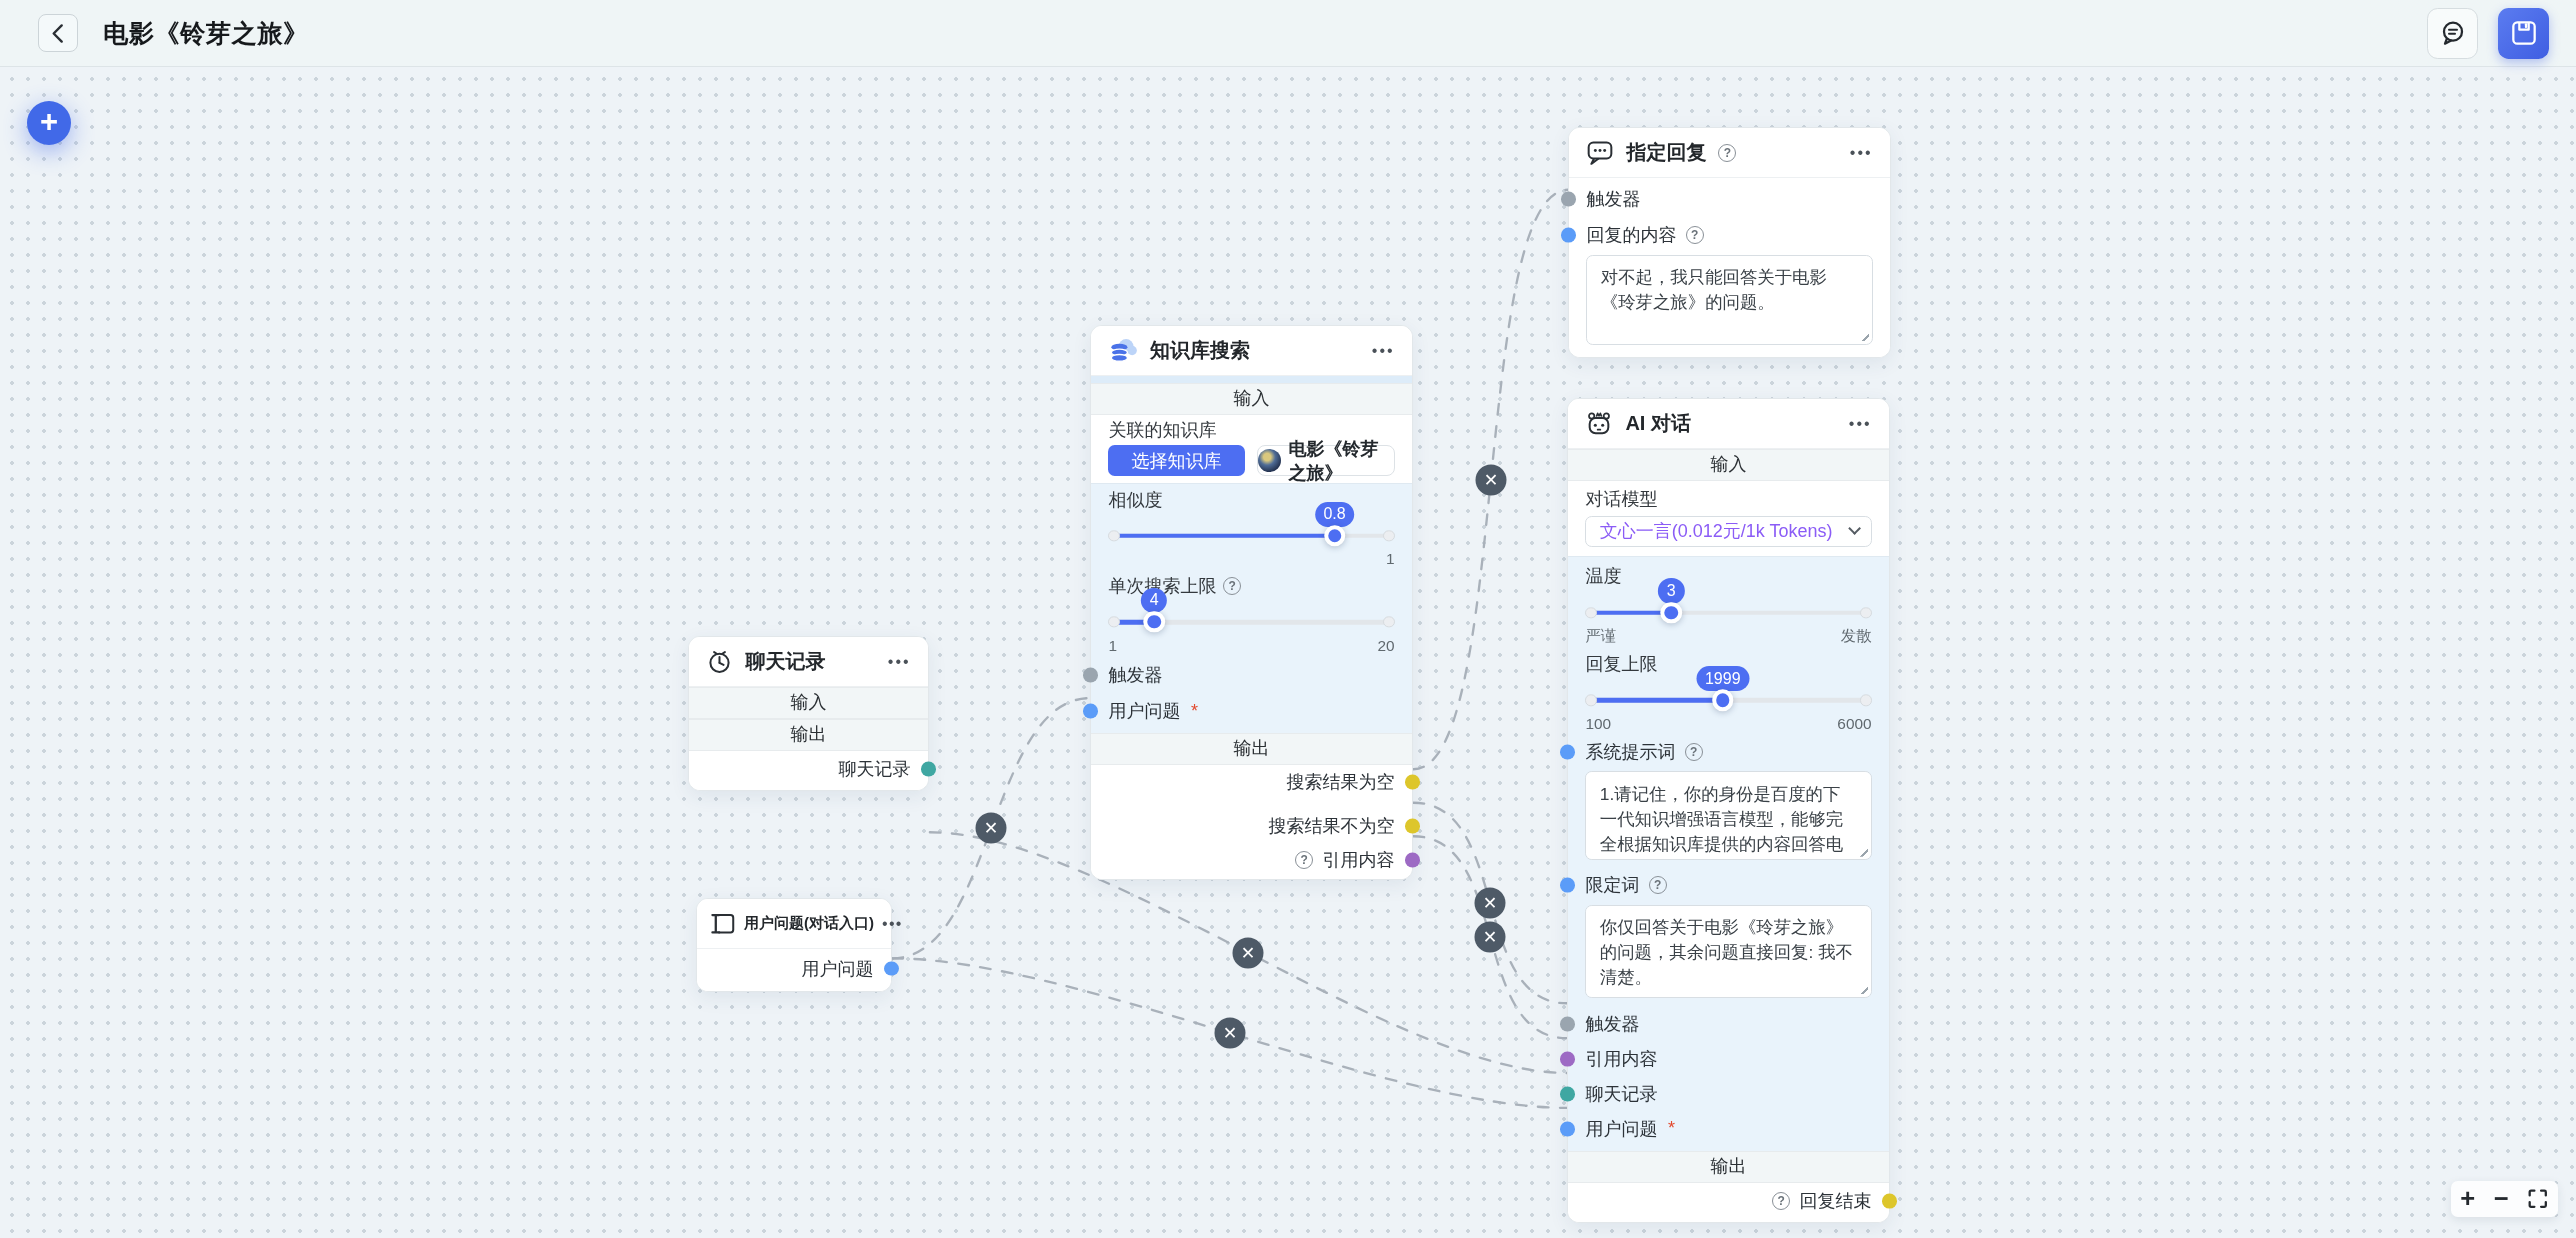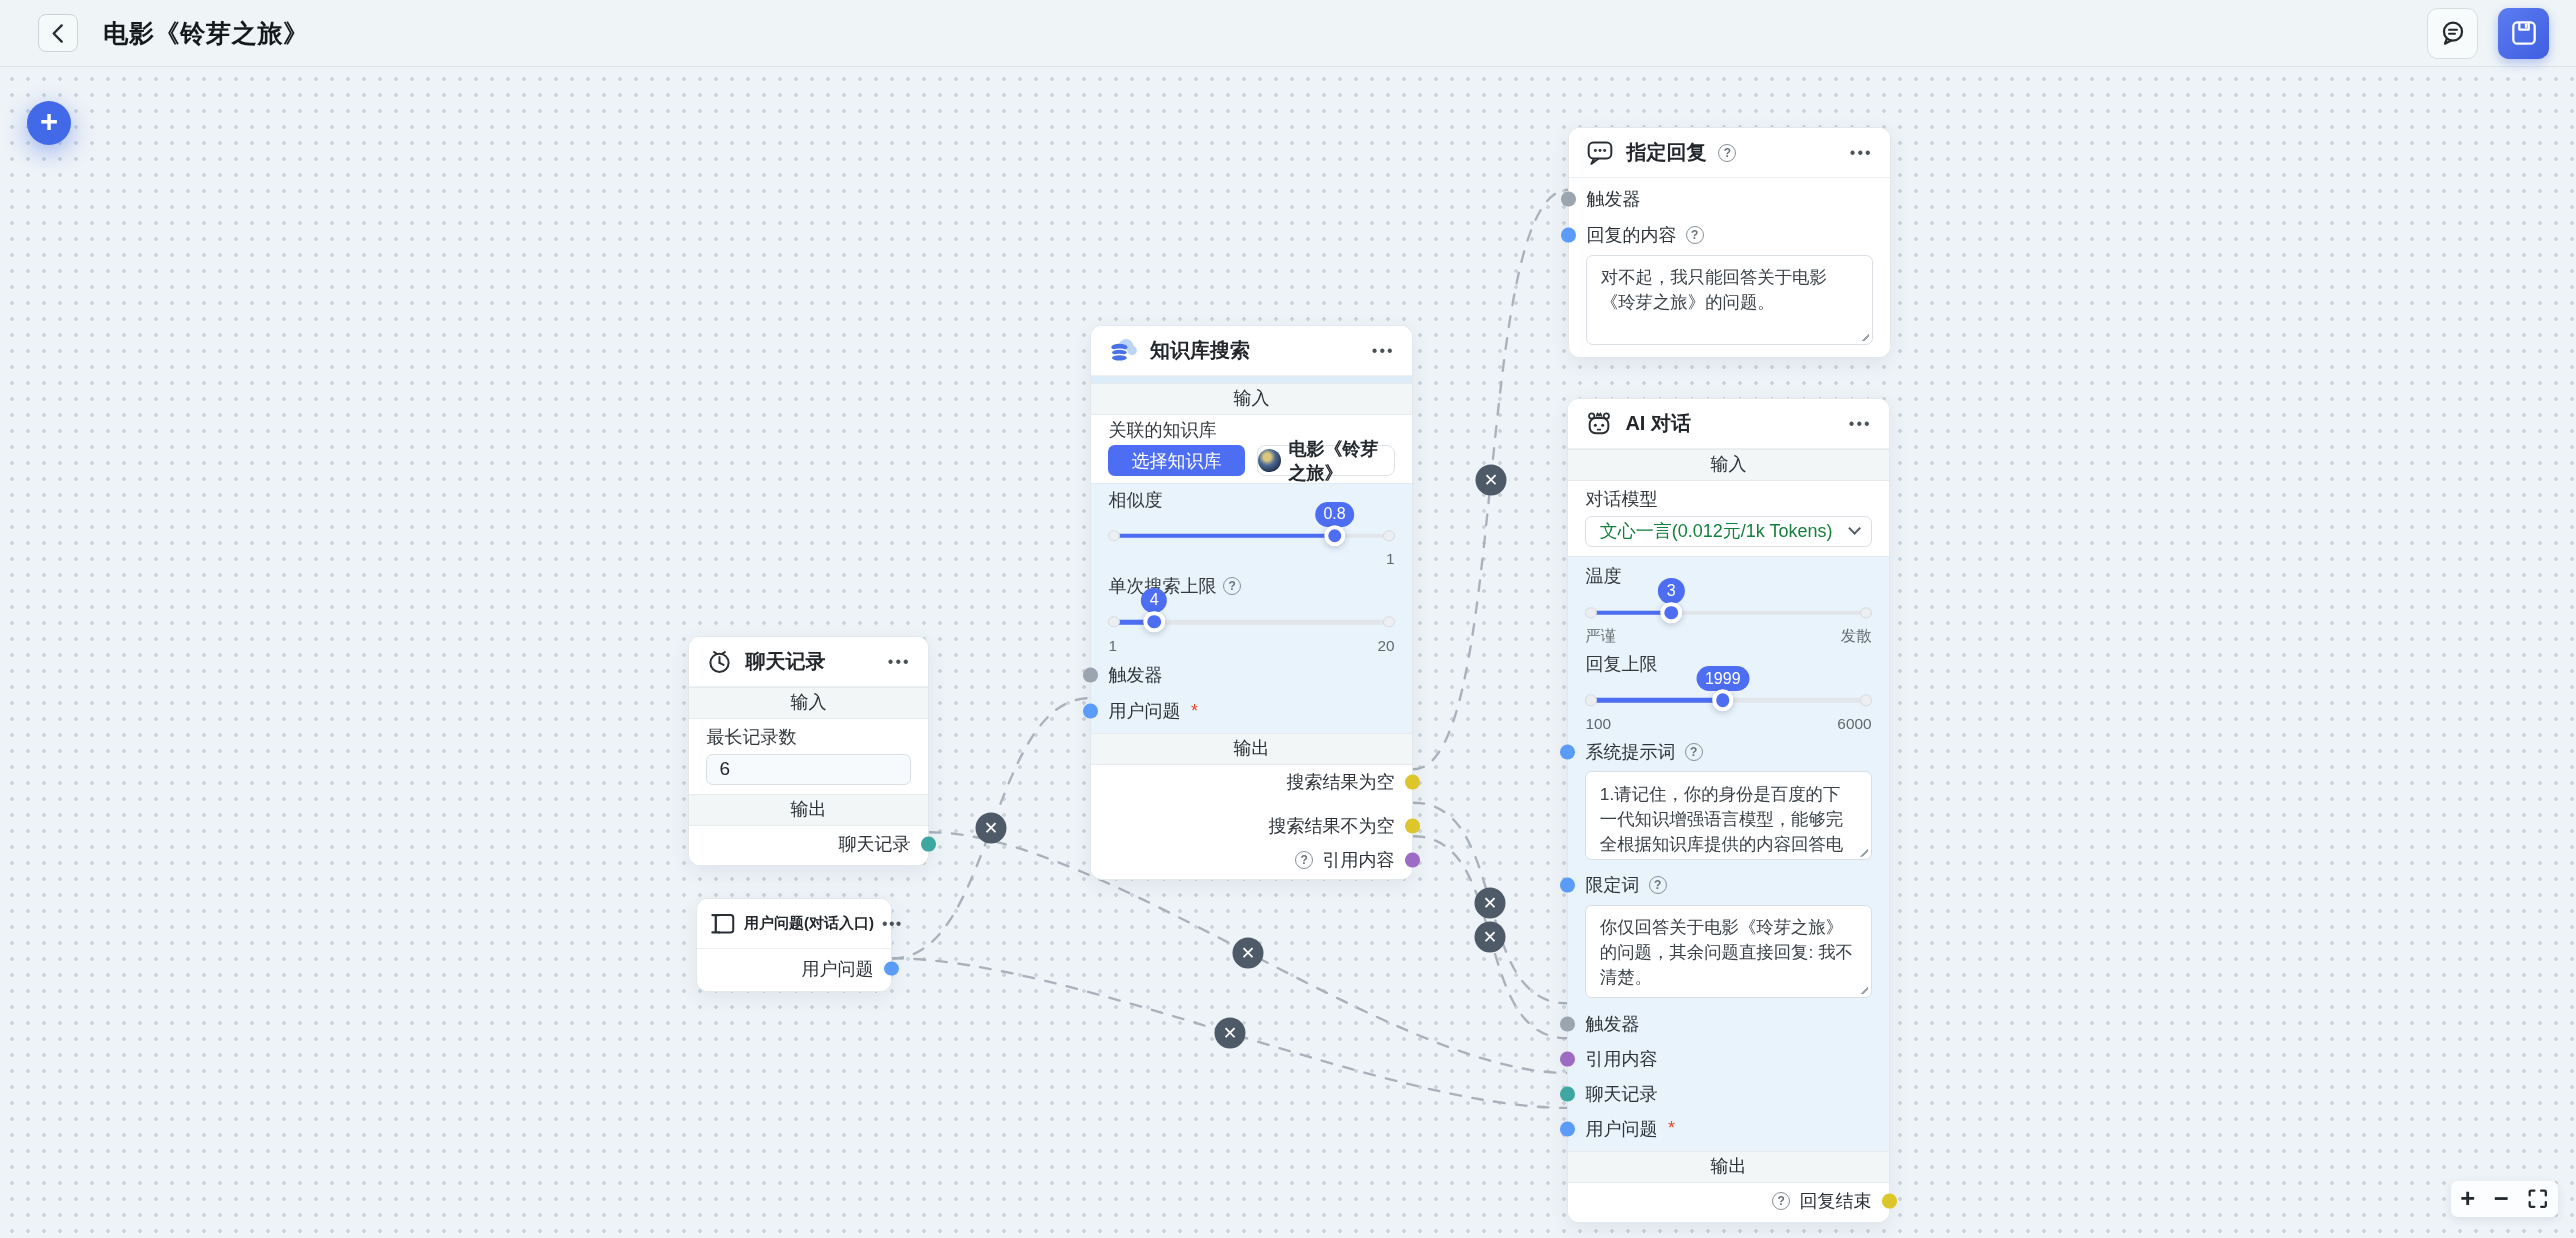--- a/index.html
+++ b/index.html
@@ -83,21 +83,21 @@
   .numfield {
     margin-top:6.7px; height:31px; border:1.3px solid #d8dee3; border-radius:6.7px;
     background:#f6fafd; display:flex; align-items:stretch; overflow:hidden;
   }
   .numfield input {
     flex:1; border:0; background:transparent; font:19px "Liberation Sans",sans-serif;
     padding:0 12px; color:#24282c; outline:none;
   }
   .selectbox {
     margin-top:6.7px; height:31px; border:1.3px solid #d8dee3; border-radius:6.7px; background:#fff;
-    display:flex; align-items:center; padding:0 13.4px; font-size:18px; color:#15803d; cursor:pointer;
+    display:flex; align-items:center; padding:0 13.4px; font-size:18px; color:#8b5cf6; cursor:pointer;
   }
   .chev { margin-left:auto; width:9.4px; height:9.4px; border-right:2px solid #555c63; border-bottom:2px solid #555c63; transform:rotate(45deg) translateY(-2.7px); }
   .ta-wrap { position:relative; margin-top:8px; }
   .ta-wrap textarea {
     width:100%; border:1.3px solid #d8dee3; border-radius:6.7px; background:#fff; resize:none;
     font:17.4px/1.45 "Liberation Sans","DejaVu Sans",sans-serif; color:#3a4147; padding:9.4px 13.4px; outline:none; display:block;
   }
   .grip {
     position:absolute; right:3.4px; bottom:3.4px; width:10.7px; height:10.7px;
     background:repeating-linear-gradient(135deg,transparent 0 3.4px,#9aa4ac 3.4px 5.4px); 
@@ -200,27 +200,20 @@
       <circle cx="20" cy="22" r="13.5" fill="none" stroke="#2a2f34" stroke-width="3"></circle>
       <line x1="20" y1="22" x2="20" y2="13.5" stroke="#2a2f34" stroke-width="3" stroke-linecap="round"></line>
       <line x1="20" y1="22" x2="26" y2="25" stroke="#2a2f34" stroke-width="3" stroke-linecap="round"></line>
       <line x1="12" y1="6" x2="16" y2="8.5" stroke="#2a2f34" stroke-width="3" stroke-linecap="round"></line>
       <line x1="28" y1="6" x2="24" y2="8.5" stroke="#2a2f34" stroke-width="3" stroke-linecap="round"></line>
     </svg>
     <span class="ttl">聊天记录</span>
     <span class="menu-dots">•••</span>
   </div>
   <div class="bar">输入</div>
-  <div class="grp">
-    <div class="flabel">最长记录数</div>
-    <div class="numfield">
-      <input value="6" style="">
-
-    </div>
-  </div>
   <div class="bar">输出</div>
   <div class="grp last" style="padding-top:6.7px;padding-bottom:9.4px">
     <div class="prow r">
       <span>聊天记录</span>
       <span class="pdot rr" style="background: rgb(63, 167, 162);"></span>
     </div>
   </div>
 </div>
 
 <div class="node" style="left:696px;top:898px;width:196px">

